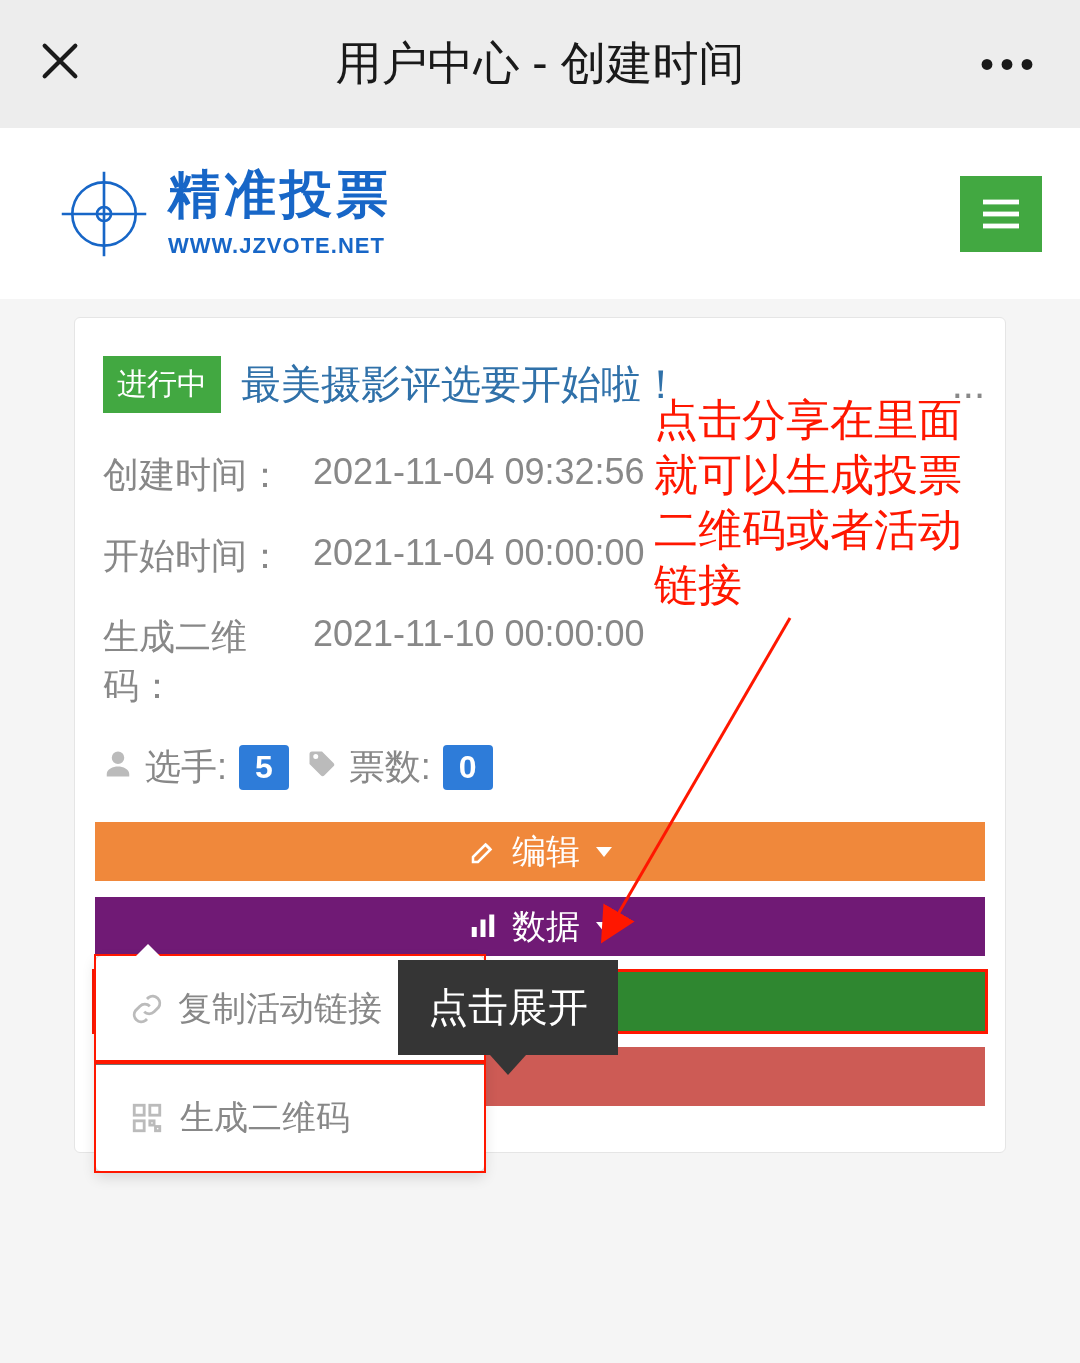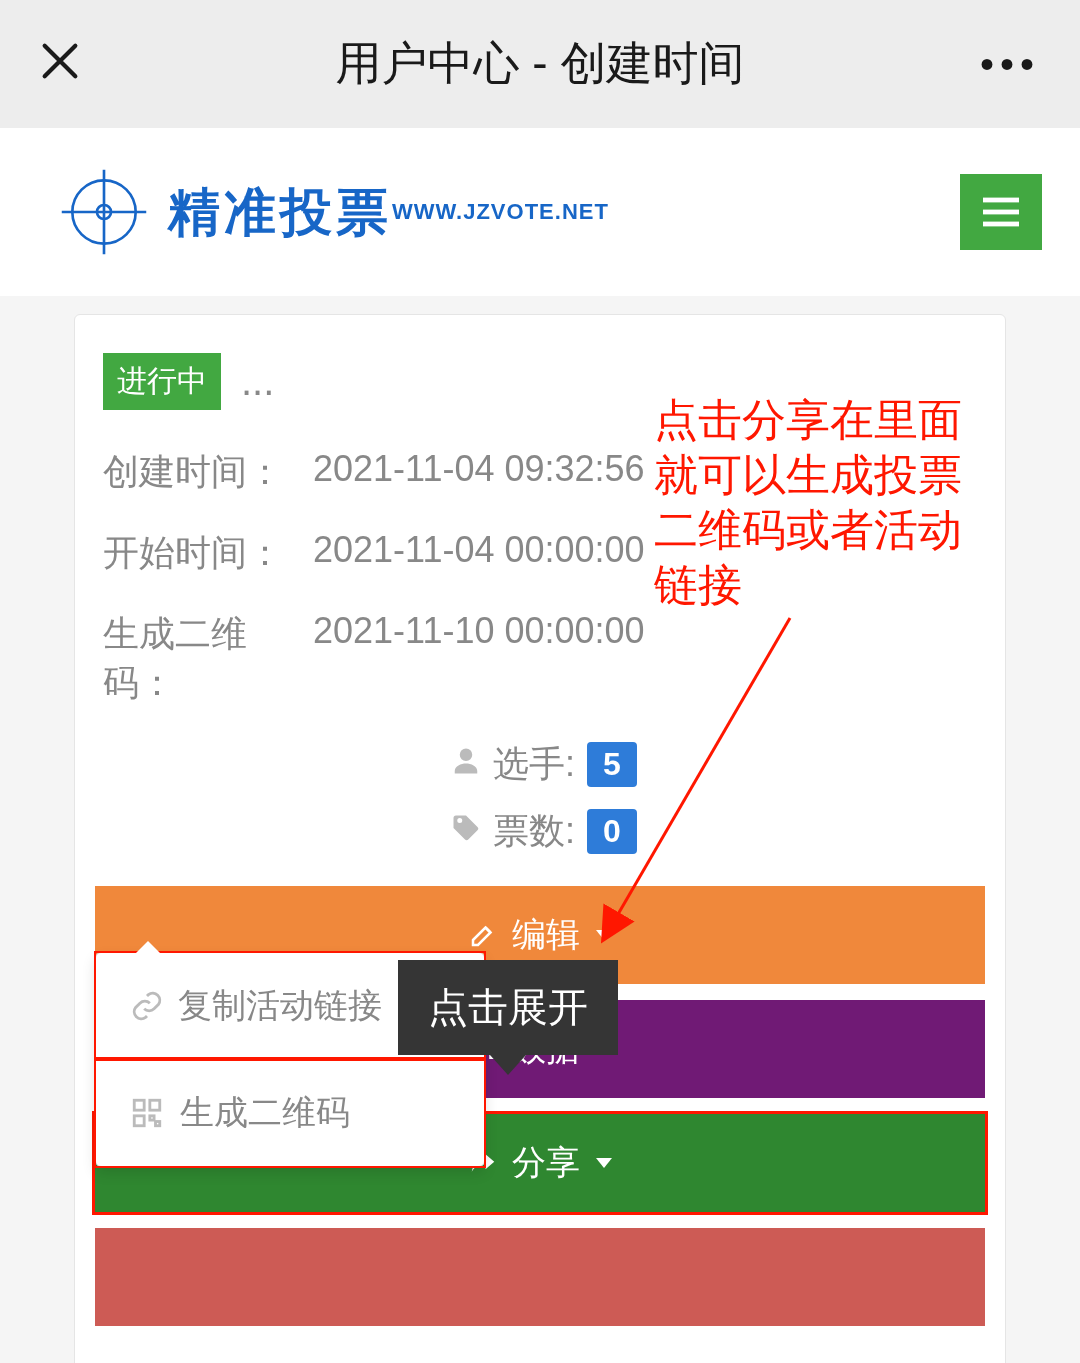--- a/index.html
+++ b/index.html
@@ -60,21 +60,21 @@
 }
 .logo-target {
   width: 88px;
   height: 88px;
   position: relative;
   flex-shrink: 0;
 }
 .logo-target svg { width: 100%; height: 100%; }
 .logo-text {
   display: flex;
-  flex-direction: row;
+  flex-direction: column;
 }
 .logo-cn {
   font-size: 52px;
   font-weight: 900;
   color: #1766c7;
   letter-spacing: 4px;
   line-height: 1;
 }
 .logo-en {
   font-size: 22px;
@@ -142,21 +142,20 @@
 }
 .info-label { width: 210px; }
 .info-value {}
 
 .stats-row {
   display: flex;
   align-items: center;
   gap: 18px;
   padding-left: 8px;
   margin-bottom: 30px;
-  flex-direction: column;
 }
 .stats-row .seg {
   display: flex;
   align-items: center;
   gap: 12px;
 }
 .stats-row .glyph {
   color: #bbb;
   font-size: 34px;
 }
@@ -170,21 +169,21 @@
   font-size: 32px;
   font-weight: 600;
   padding: 4px 16px;
   border-radius: 4px;
 }
 
 .btn {
   display: flex;
   align-items: center;
   justify-content: center;
-  height: 98px;
+  height: 59px;
   color: #fff;
   font-size: 34px;
   margin-bottom: 16px;
   gap: 14px;
   position: relative;
 }
 .btn-orange { background: #f0883b; }
 .btn-blue   { background: #701a75; }
 .btn-green  { background: #2f8730; }
 .btn-red    { background: #cd5b55; }
@@ -227,21 +226,21 @@
   border-bottom: 12px solid #fff;
 }
 .dropdown-item {
   display: flex;
   align-items: center;
   gap: 14px;
   padding: 30px 34px;
   font-size: 34px;
   color: #888;
 }
-.dropdown-item + .dropdown-item { border-top: 1px solid #737373; gap: 16px; }
+.dropdown-item + .dropdown-item { border-top: 3px solid #737373; gap: 16px; }
 .di-icon { width: 34px; height: 34px; color: #bbb; }
 
 
 .tooltip {
   position: absolute;
   background: #353535;
   color: #fff;
   font-size: 40px;
   padding: 20px 30px;
   z-index: 10;
@@ -309,20 +308,21 @@
       <rect y="20" width="30" height="4" fill="#fff"></rect>
     </svg>
   </div>
 </div>
 
 <div class="page">
   <div class="card">
 
     <div class="card-title-row">
       <span class="status-badge">进行中</span>
+      <span class="activity-title">最美摄影评选要开始啦！</span>
       <span class="ellipsis-dots">...</span>
     </div>
 
     <div class="info-row">
       <span class="info-label">创建时间：</span>
       <span class="info-value">2021-11-04 09:32:56</span>
     </div>
     <div class="info-row">
       <span class="info-label">开始时间：</span>
       <span class="info-value">2021-11-04 00:00:00</span>

